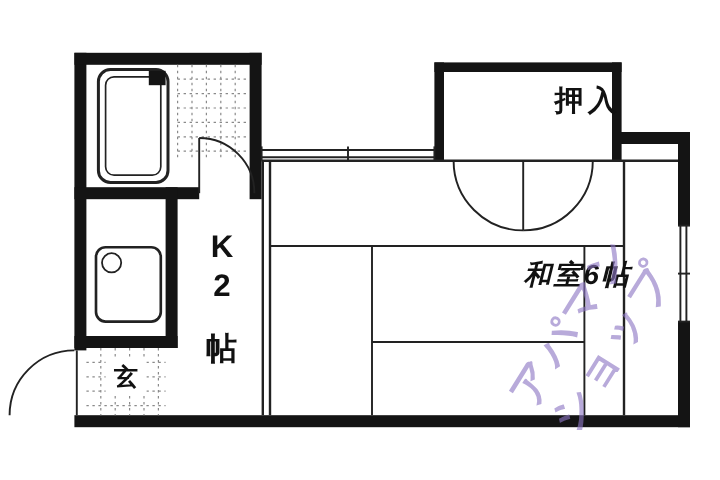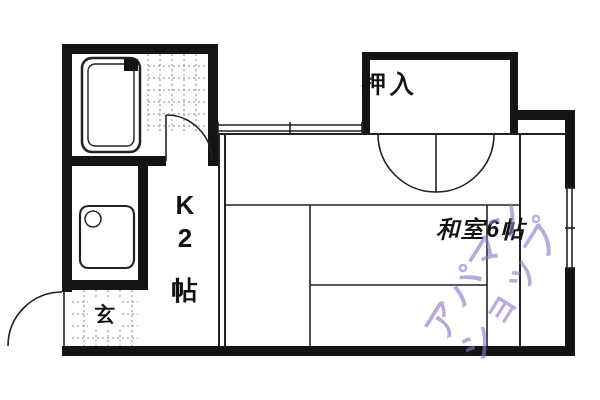--- a/index.html
+++ b/index.html
@@ -6,21 +6,21 @@
   #stage{
     position:relative;width:600px;height:400px;background:#ffffff;
     overflow:hidden;font-family:"Liberation Sans","DejaVu Sans",sans-serif;
   }
   #plan-svg{position:absolute;left:0;top:0;}
   .label{
     position:absolute;color:#111;font-weight:bold;
     font-family:"Liberation Sans","DejaVu Sans",sans-serif;
     white-space:nowrap;
   }
-  .label-closet{left:362px;top:68px;width:156px;text-align:left;font-size:24px;letter-spacing:4px;}
+  .label-closet{left:362px;top:68px;width:156px;text-align:right;font-size:24px;letter-spacing:4px;}
   .label-main{left:278px;top:214px;width:248px;text-align:right;font-size:23px;letter-spacing:2px;font-style:italic;}
   .label-kitchen{
     left:168px;top:190px;height:130px;font-size:26px;
     writing-mode:vertical-rl;text-orientation:upright;letter-spacing:3px;
   }
   .label-entrance{
     left:88px;top:300px;width:34px;text-align:center;font-size:20px;
     background:#ffffff;padding:1px 0;
   }
   .watermark{

